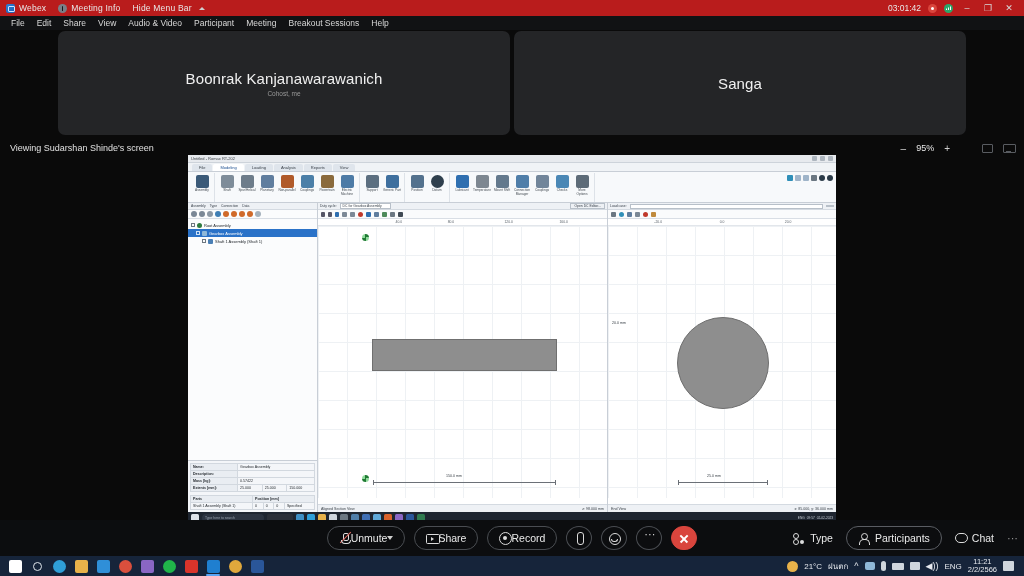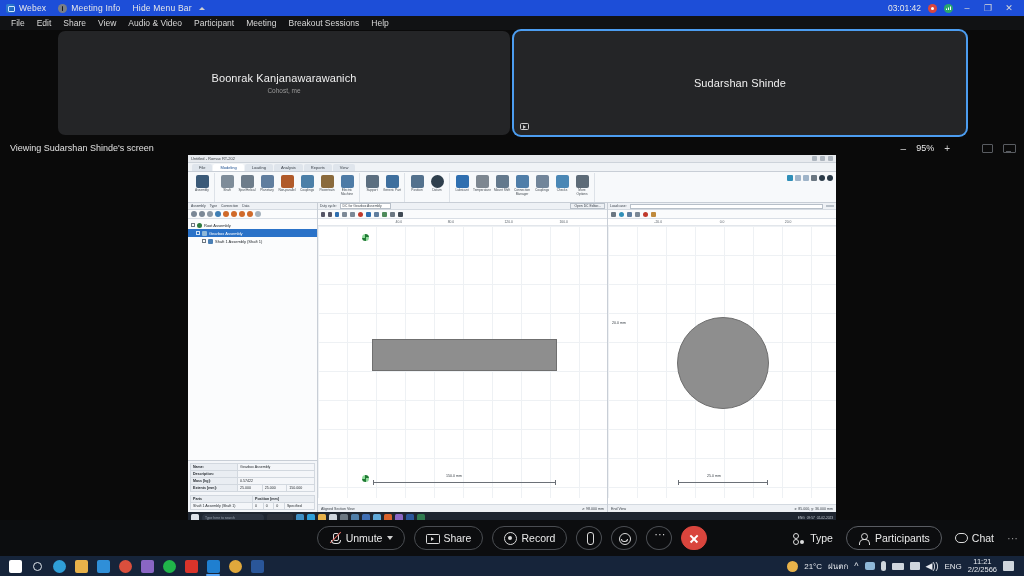--- a/index.html
+++ b/index.html
@@ -7,21 +7,21 @@
     width: 1024px; height: 576px;
     background: #000;
     font-family: "Liberation Sans", sans-serif;
     overflow: hidden;
   }
   #app { position: relative; width: 1024px; height: 576px; background: #0a0a0a; }
 
   
   .titlebar {
     position: absolute; top: 0; left: 0; width: 1024px; height: 16px;
-    background: #1d4ed8; display: flex; align-items: center;
+    background: #b91c1c; display: flex; align-items: center;
   }
   .tb-group { display: flex; align-items: center; gap: 4px; padding: 0 6px; }
   .tb-label { color: #e8e8e8; font-size: 8.5px; letter-spacing: .2px; }
   .tb-ico { width: 9px; height: 9px; border-radius: 2px; display: inline-block; }
   .ico-webex {
     background: linear-gradient(135deg,#2f7fd6,#1a5fb4);
     position: relative;
   }
   .ico-webex::after{
     content:""; position:absolute; left:2px; top:2.5px; width:5px; height:4px;
@@ -58,21 +58,21 @@
   
   .strip {
     position:absolute; top:31px; left:0; width:1024px; height:104px;
     display:flex; gap:4px; padding:0 58px;
   }
   .tile {
     flex:1; background:#242527; border-radius:7px; position:relative;
     display:flex; align-items:center; justify-content:center; flex-direction:column;
   }
   .tile.active { box-shadow: 0 0 0 2px #4c9df0; }
-  .tile-name { color:#f0f0f0; font-size:11px; letter-spacing:.1px; text-align:right; padding:0 6px;}
+  .tile-name { color:#f0f0f0; font-size:15px; letter-spacing:.1px; text-align:right; padding:0 6px;}
   .tile-role { color:#9a9a9a; font-size:6.5px; margin-top:3px; }
   .tile-badge {
     position:absolute; left:6px; bottom:5px; width:9px; height:7px;
     border:1px solid #cfcfcf; border-radius:1.5px;
   }
   .tile-badge::after{content:"";position:absolute;left:2px;top:1.3px;width:0;height:0;
     border-left:3px solid #cfcfcf;border-top:2px solid transparent;border-bottom:2px solid transparent;}
 
   
   .viewbar {
@@ -158,21 +158,21 @@
   .cad-tb-right { margin-left:auto; display:flex; align-items:center; gap:2px; }
   .cad-tb-right span { font-size:3.2px; color:#c5ccd4;}
 
   
   .controls {
     position:absolute; left:0; bottom:20px; width:1024px; height:36px;
     background:#0c0d0f; display:flex; align-items:center; justify-content:center; gap:9px;
   }
   .pill {
     height:24px; border:1px solid #4a4d52; border-radius:13px; display:flex; align-items:center;
-    gap:5px; padding:0 11px; color:#eaeaea; font-size:10.5px; background:transparent;
+    padding:0 11px; color:#eaeaea; font-size:10.5px; background:transparent;
   }
   .pill.round { width:26px; padding:0; justify-content:center; border-radius:50%; }
   .pill.end { background:#d9453d; border-color:#d9453d; width:26px; padding:0; justify-content:center; }
   .caret { width:0;height:0;border-left:3px solid transparent;border-right:3px solid transparent;border-top:4px solid #cfcfcf;}
   .gl { width:12px; height:12px; position:relative; display:inline-block; }
   .gl-mic::before{content:"";position:absolute;left:4px;top:1px;width:4px;height:6px;border-radius:2px;border:1px solid #dcdcdc;}
   .gl-mic::after{content:"";position:absolute;left:2px;top:8px;width:8px;height:3px;border:1px solid #dcdcdc;border-top:none;border-radius:0 0 4px 4px;}
   .slash{position:absolute;left:-1px;top:5px;width:15px;height:1px;background:#e06a62;transform:rotate(-45deg);}
   .gl-cam::before{content:"";position:absolute;left:0;top:3px;width:8px;height:6px;border:1px solid #dcdcdc;border-radius:1.5px;}
   .gl-cam::after{content:"";position:absolute;left:8px;top:4.5px;width:0;height:0;border-top:2.5px solid transparent;border-bottom:2.5px solid transparent;border-left:4px solid #dcdcdc;}
@@ -247,23 +247,22 @@
     <span class="menu-item">Meeting</span>
     <span class="menu-item">Breakout Sessions</span>
     <span class="menu-item">Help</span>
   </div>
 
   <div class="strip">
     <div class="tile">
       <span class="tile-name">Boonrak Kanjanawarawanich</span>
       <span class="tile-role">Cohost, me</span>
     </div>
-    <div class="tile active">
-      <span class="tile-name">Sudarshan Shinde</span>
-      <span class="tile-badge"></span>
+    <div class="tile">
+      <span class="tile-name">Sanga</span>
     </div>
   </div>
 
   <div class="viewbar">
     <span>Viewing Sudarshan Shinde's screen</span>
     <div class="zoomctl">
       <span class="zc">–</span>
       <span class="zval">95%</span>
       <span class="zc">+</span>
       <span class="vb-icons">

